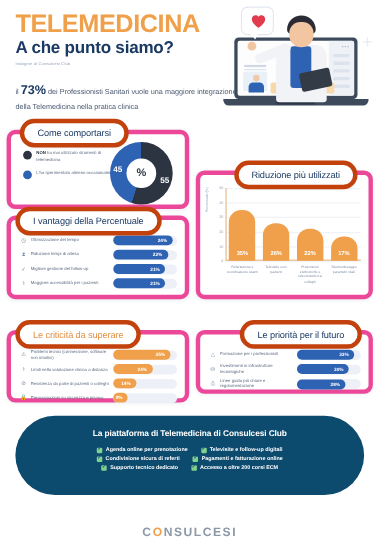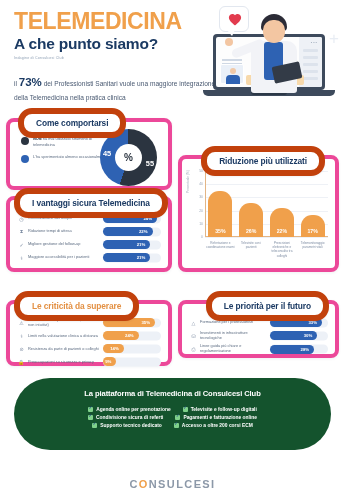--- a/index.html
+++ b/index.html
@@ -86,22 +86,22 @@
   .plus { position:absolute; right:4px; top:26px; font-size:17px; color:#e8edf4; font-weight:300; line-height:1;}
 
   
   .panel {
     position:absolute; background:#ffffff;
     border:4px solid #ec4899; border-radius:8px;
     box-shadow:0 1px 3px rgba(30,50,80,.07);
   }
   .tab {
     position:absolute; background:#ffffff;
-    border:6px solid #c2410c; border-radius:14px;
-    font-size:8.4px; font-weight:700; letter-spacing:-0.1px;
+    border:4px solid #c2410c; border-radius:14px;
+    font-size:8.4px; font-weight:400; letter-spacing:-0.1px;
     padding:4px 12px; white-space:nowrap; z-index:3;
     box-shadow:0 1px 2px rgba(30,50,80,.06);
   }
   .tab.blue { color:#1b3a63; }
   .tab.orange { color:#e39043; }
 
   
   #p-come { left:6px; top:118px; width:166px; height:72px; }
   #t-come { left:18px; top:108px; }
   .donut-wrap { position:absolute; right:11px; top:7px; width:57px; height:57px; }
@@ -176,21 +176,21 @@
   #p-cri { left:6px; top:300px; width:166px; height:66px; }
   #t-cri { left:14px; top:291px; }
 
   
   #p-pri { left:178px; top:300px; width:161px; height:58px; }
   #t-pri { right:16px; top:291px; }
 
   
   .footer-panel {
     position:absolute; left:14px; top:378px; width:317px; height:72px;
-    background:#14532d; border-radius:36px; color:#fff;
+    background:#0c4a6e; border-radius:36px; color:#fff;
     padding-top:11px; text-align:center;
   }
   .fp-title { font-size:7.6px; font-weight:700; letter-spacing:-0.1px; }
   .fp-grid {
     margin-top:9px; display:flex; flex-wrap:wrap; justify-content:center;
     gap:3px 12px; padding:0 40px;
   }
   .fp-item { display:flex; align-items:center; gap:3px; font-size:4.9px; font-weight:700; white-space:nowrap; }
   .chk { width:5px; height:5px; background:#7fd18b; border-radius:1px; flex:0 0 auto; position:relative; }
   .chk:after{ content:"✓"; position:absolute; left:.5px; top:-1.6px; font-size:4.4px; color:#1f4a86; }
@@ -278,21 +278,21 @@
 
   <div class="donut-wrap">
     <div class="donut">
       <div class="donut-v a">45</div>
       <div class="donut-v b">55</div>
       <div class="donut-hole">%</div>
     </div>
   </div>
 </div>
 
-<div class="tab blue" id="t-van">I vantaggi sicura Telemedicina</div>
+<div class="tab blue" id="t-van">I vantaggi della Percentuale</div>
 <div class="panel" id="p-van">
   <div class="barlist" id="rows-van">
       <div class="bl-row">
         <div class="bl-ico">◷</div>
         <div class="bl-lab">Ottimizzazione del tempo</div>
         <div style="position: relative; width: 58px; flex: 0 0 auto; height: 9px;">
           <div class="bl-track" style="width: 58px;"></div>
           <div class="bl-bar blue" style="position: absolute; left: 0px; top: 0px; width: 54px;">
             <span>24%</span>
           </div>

